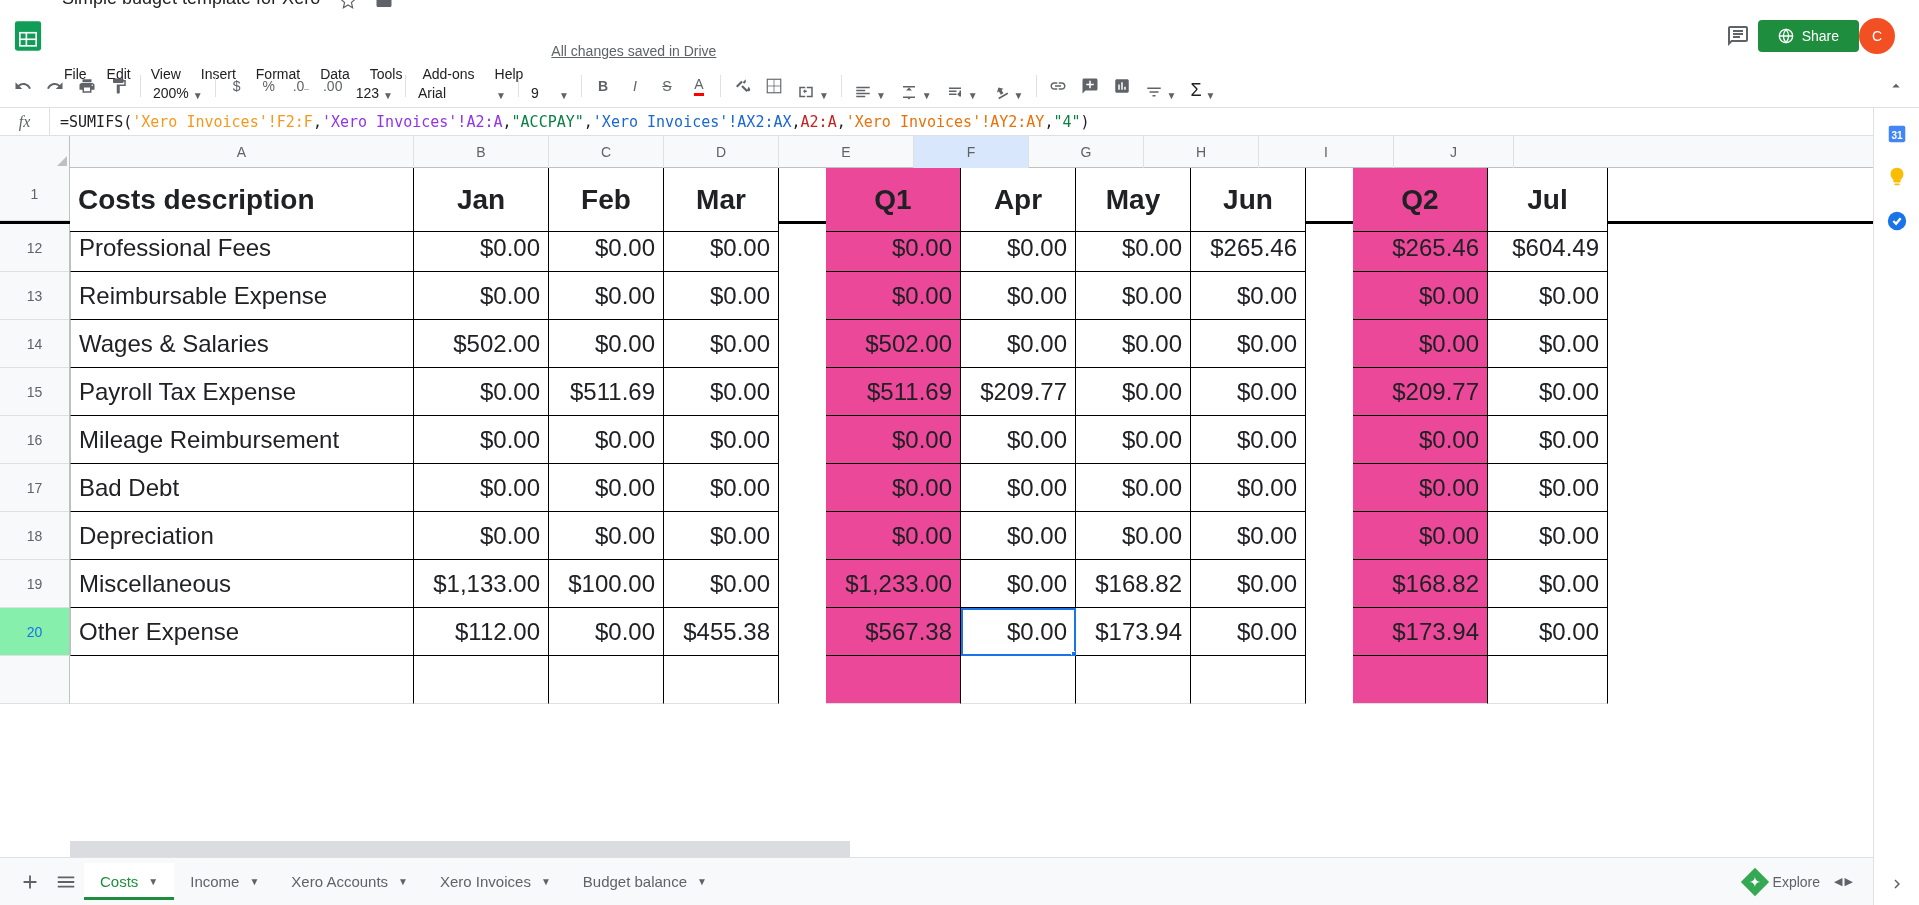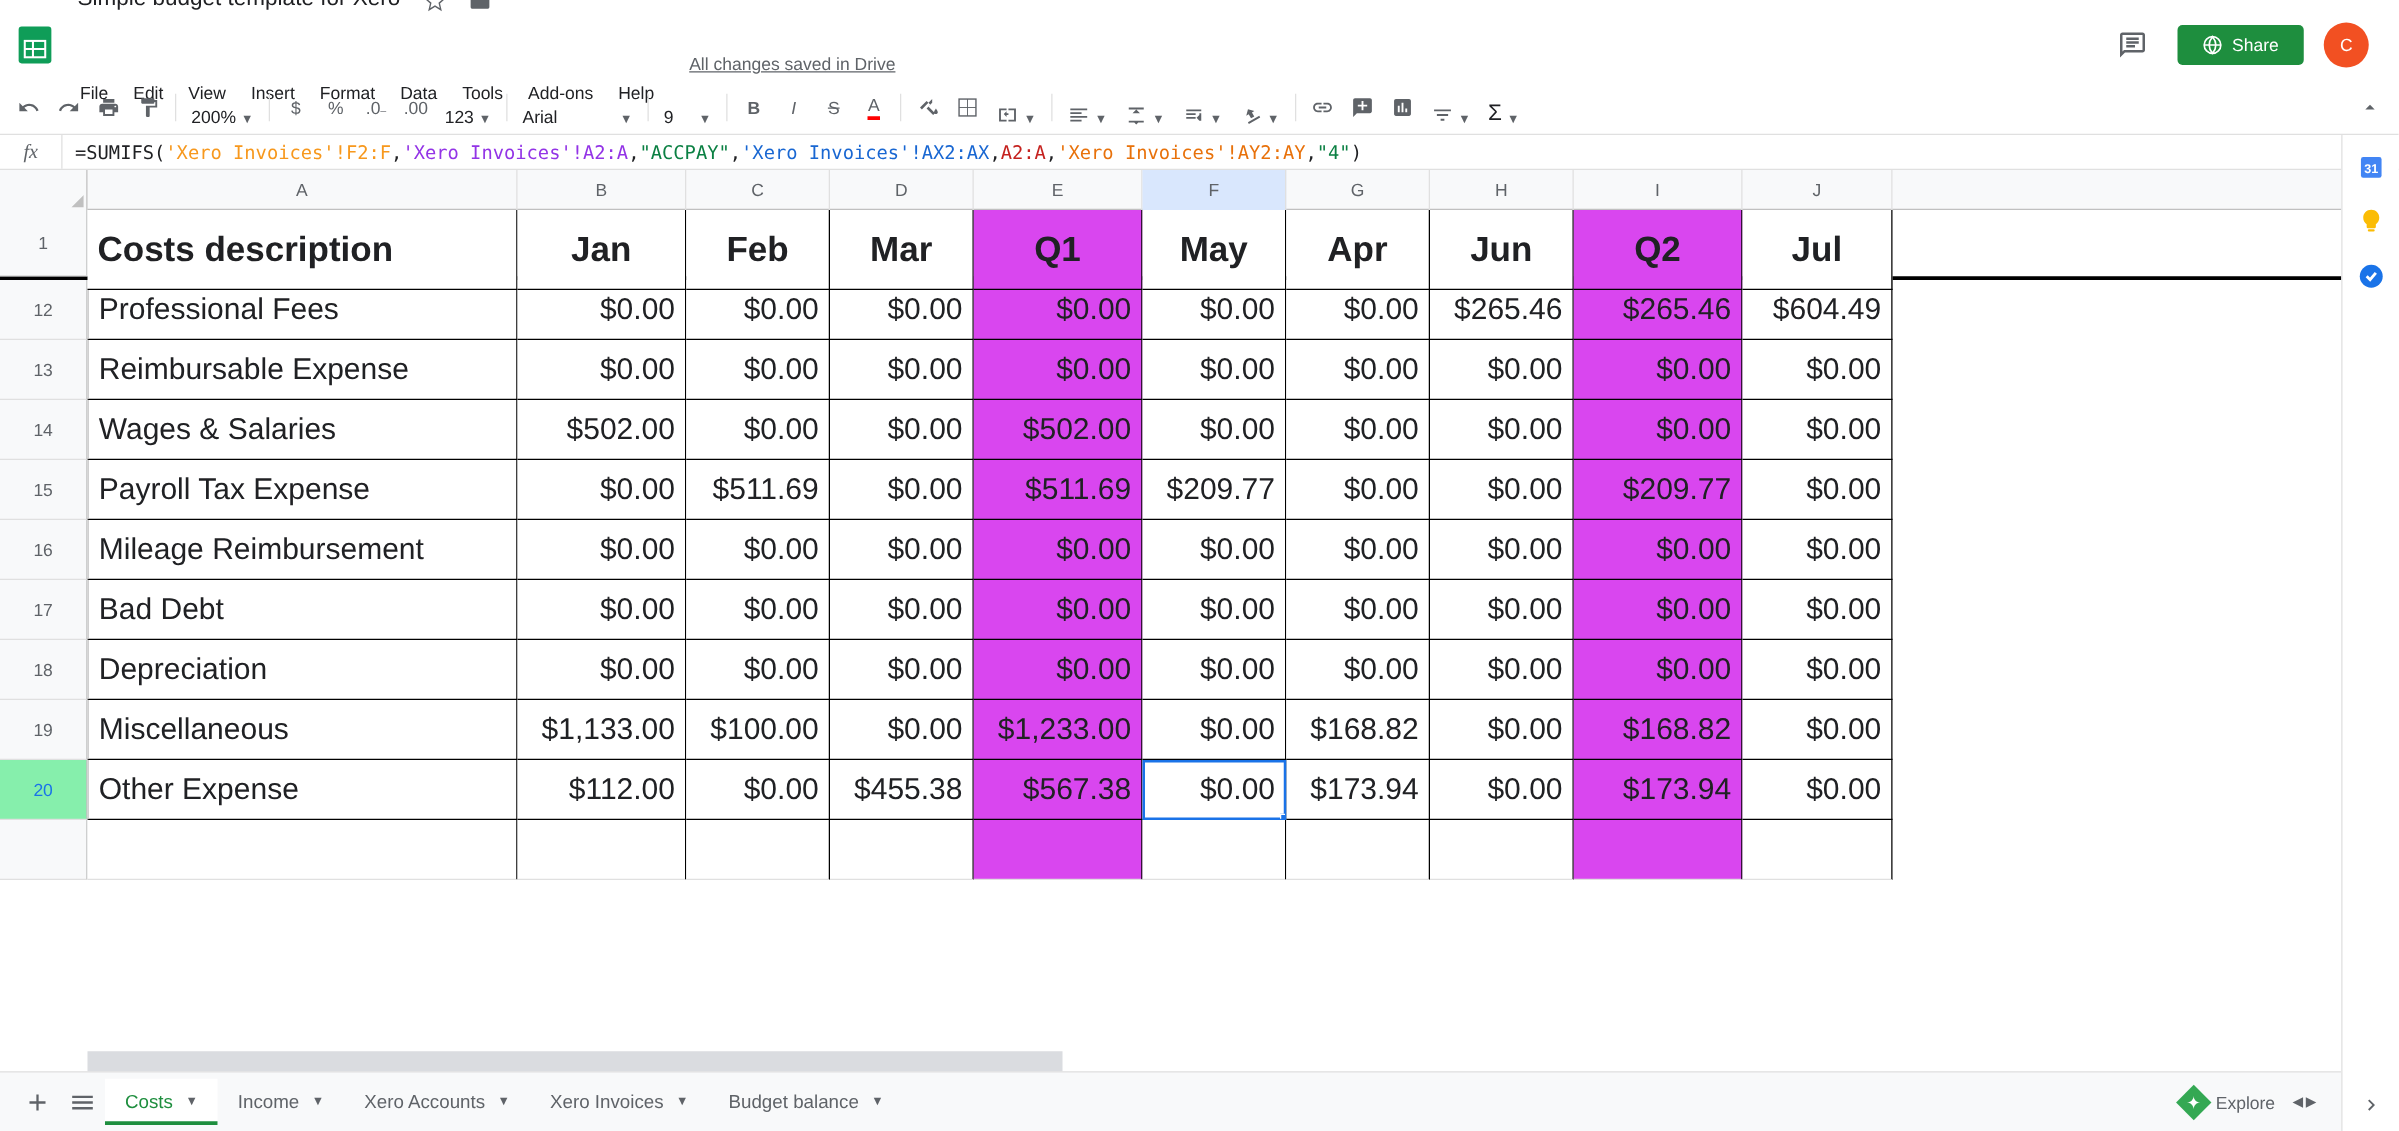--- a/index.html
+++ b/index.html
@@ -8,21 +8,21 @@
 
 .header { display: flex; align-items: center; height: 64px; padding: 8px 8px 0 8px; }
 .logo { width: 40px; height: 40px; display: flex; align-items: center; justify-content: center; margin-right: 8px; cursor: pointer; }
 .logo-svg { width: 36px; height: 36px; }
 .title-area { flex: 1; }
 .doc-title { font-size: 18px; color: #202124; padding: 2px 6px; display: inline-block; }
 .star-btn, .folder-btn { display: inline-flex; align-items: center; justify-content: center; width: 28px; height: 28px; cursor: pointer; color: #5f6368; border-radius: 4px; margin-left: 4px; vertical-align: middle; }
 .menu-bar { display: flex; align-items: center; gap: 4px; padding-top: 2px; }
 .menu-item { padding: 4px 8px; cursor: pointer; font-size: 14px; border-radius: 4px; color: #202124; margin-top: 45px; }
 .saved-text { color: #5f6368; text-decoration: underline; margin-left: 16px; font-size: 14px; cursor: pointer; }
-.header-right { display: flex; align-items: center; gap: 16px; margin-right: 16px; }
+.header-right { display: flex; align-items: center; margin-right: 16px; }
 .comments-btn { width: 40px; height: 40px; display: flex; align-items: center; justify-content: center; cursor: pointer; color: #5f6368; border-radius: 50%; }
 .share-btn { background: #1e8e3e; color: #fff; padding: 8px 20px; border-radius: 4px; font-weight: 500; display: flex; align-items: center; gap: 8px; cursor: pointer; font-size: 14px; }
 .avatar { width: 36px; height: 36px; border-radius: 50%; background: #f25022; color: #fff; display: flex; align-items: center; justify-content: center; font-weight: 500; cursor: pointer; }
 
 
 .toolbar { height: 44px; border-bottom: 1px solid #e0e0e0; display: flex; align-items: center; padding: 0 8px; gap: 2px; }
 .tb-btn { min-width: 30px; height: 30px; display: flex; align-items: center; justify-content: center; cursor: pointer; border-radius: 4px; color: #5f6368; padding: 0 4px; font-size: 14px; }
 .tb-sep { width: 1px; height: 22px; background: #e0e0e0; margin: 0 4px; }
 .tb-select { display: flex; align-items: flex-end; gap: 4px; padding: 0 6px; cursor: pointer; height: 30px; border-radius: 4px; }
 .tb-dropdown { font-size: 10px; color: #5f6368; }
@@ -49,21 +49,21 @@
 .row-area { position: absolute; top: 32px; left: 0; right: 0; bottom: 0; overflow: hidden; }
 .grid-row { display: flex; height: 48px; }
 .grid-row.header-row { height: 56px; border-bottom: 3px solid #000; background:#fff; position: relative; z-index:3;}
 .row-header { width: 70px; background: #f8f9fa; border-right: 1px solid #c0c0c0; border-bottom: 1px solid #e0e0e0; display: flex; align-items: center; justify-content: center; font-size: 14px; color: #5f6368; flex-shrink: 0; }
 .row-header.sel { background: #86efac; color: #1a73e8; }
 .cell { border-right: 1px solid #000; border-bottom: 1px solid #000; display: flex; align-items: center; padding: 0 8px; font-size: 24px; flex-shrink: 0; overflow: hidden; white-space: nowrap; position: relative; background:#fff;}
 .cell.num { justify-content: flex-end; }
 .cell.desc { justify-content: flex-start; border-left: 1px solid #c0c0c0;}
 .cell.header { font-weight: bold; font-size: 28px; justify-content: center; background: #fff; }
 .cell.header.desc-h { justify-content: flex-start; }
-.cell.q { background: #d946ef; }
+.cell.q { background: #ec4899; margin-left: 47px; }
 .cell.selected { outline: 2px solid #1a73e8; outline-offset: -2px; z-index: 2; }
 .sel-handle { position:absolute; width:8px; height:8px; background:#1a73e8; border:1px solid #fff; bottom:-4px; right:-4px; z-index:3;}
 
 
 .w-a { width: 344px; }
 .w-b { width: 135px; }
 .w-c { width: 115px; }
 .w-d { width: 115px; }
 .w-e { width: 135px; }
 .w-f { width: 115px; }
@@ -317,25 +317,25 @@
         </div>
         <div class="cell w-c header">
           <span>Feb</span>
         </div>
         <div class="cell w-d header">
           <span>Mar</span>
         </div>
         <div class="cell w-e header q">
           <span>Q1</span>
         </div>
+        <div class="cell w-f header">
+          <span>Apr</span>
+        </div>
         <div class="cell w-g header">
           <span>May</span>
-        </div>
-        <div class="cell w-f header">
-          <span>Apr</span>
         </div>
         <div class="cell w-h header">
           <span>Jun</span>
         </div>
         <div class="cell w-i header q">
           <span>Q2</span>
         </div>
         <div class="cell w-j header">
           <span>Jul</span>
         </div>

